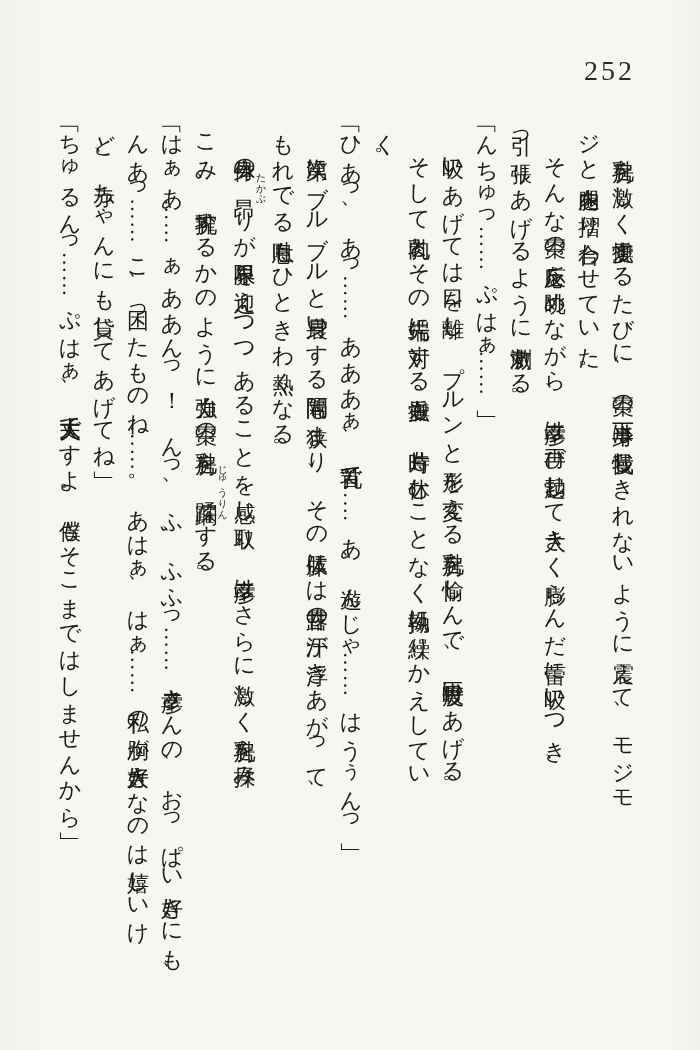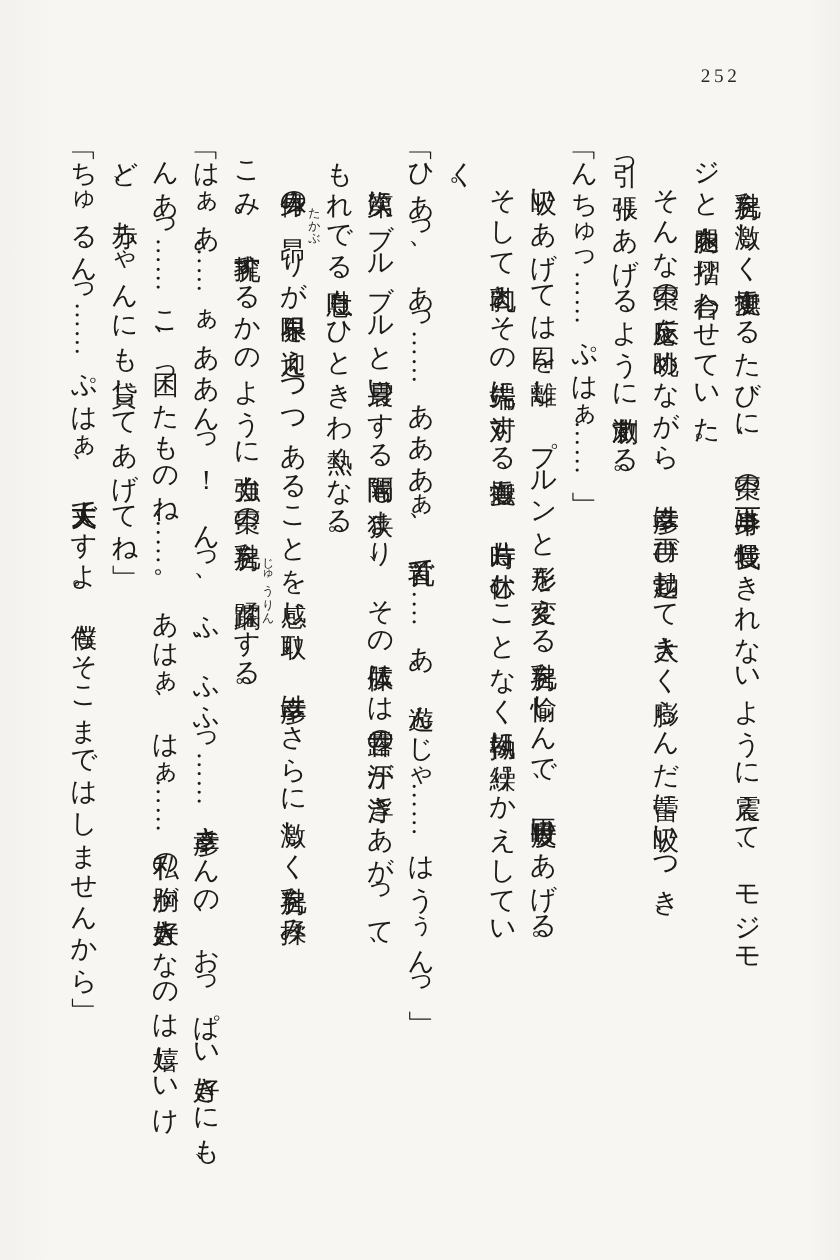--- a/index.html
+++ b/index.html
@@ -17,21 +17,21 @@
     width: 700px;
     height: 1050px;
     background: linear-gradient(90deg, #f2f1ee 0%, #f7f6f3 6%, #f7f6f3 96%, #f1f0ed 100%);
     font-family: "Liberation Serif", "DejaVu Serif", serif;
     color: #1d1b19;
   }
   .page-number {
     position: absolute;
     top: 55px;
     left: 584px;
-    font-size: 16px;
+    font-size: 28px;
     letter-spacing: 3px;
     color: #2a2825;
   }
   .text-block {
     position: absolute;
     top: 119px;
     right: 60px;
     height: 925px;
     writing-mode: vertical-rl;
     text-orientation: mixed;

